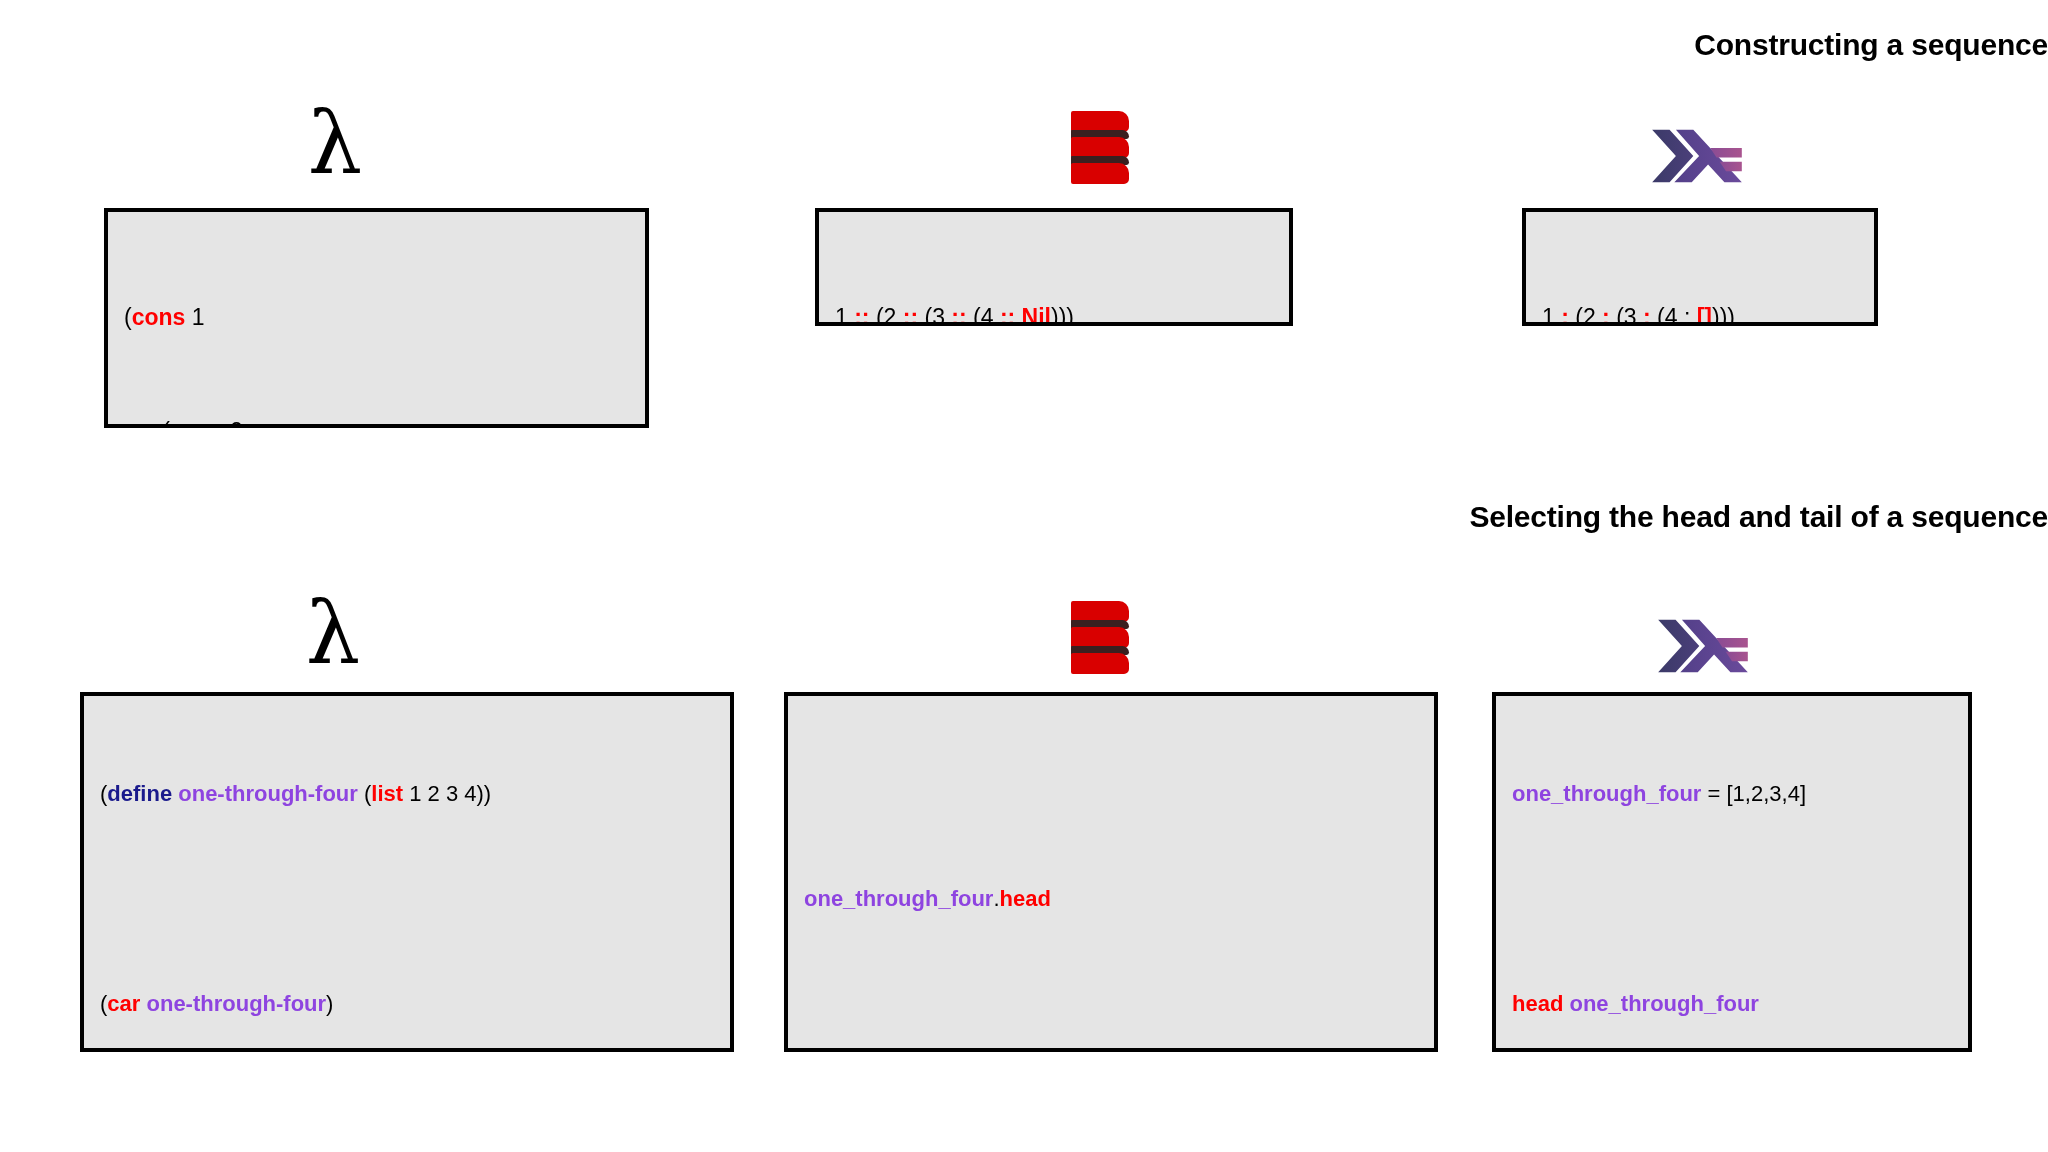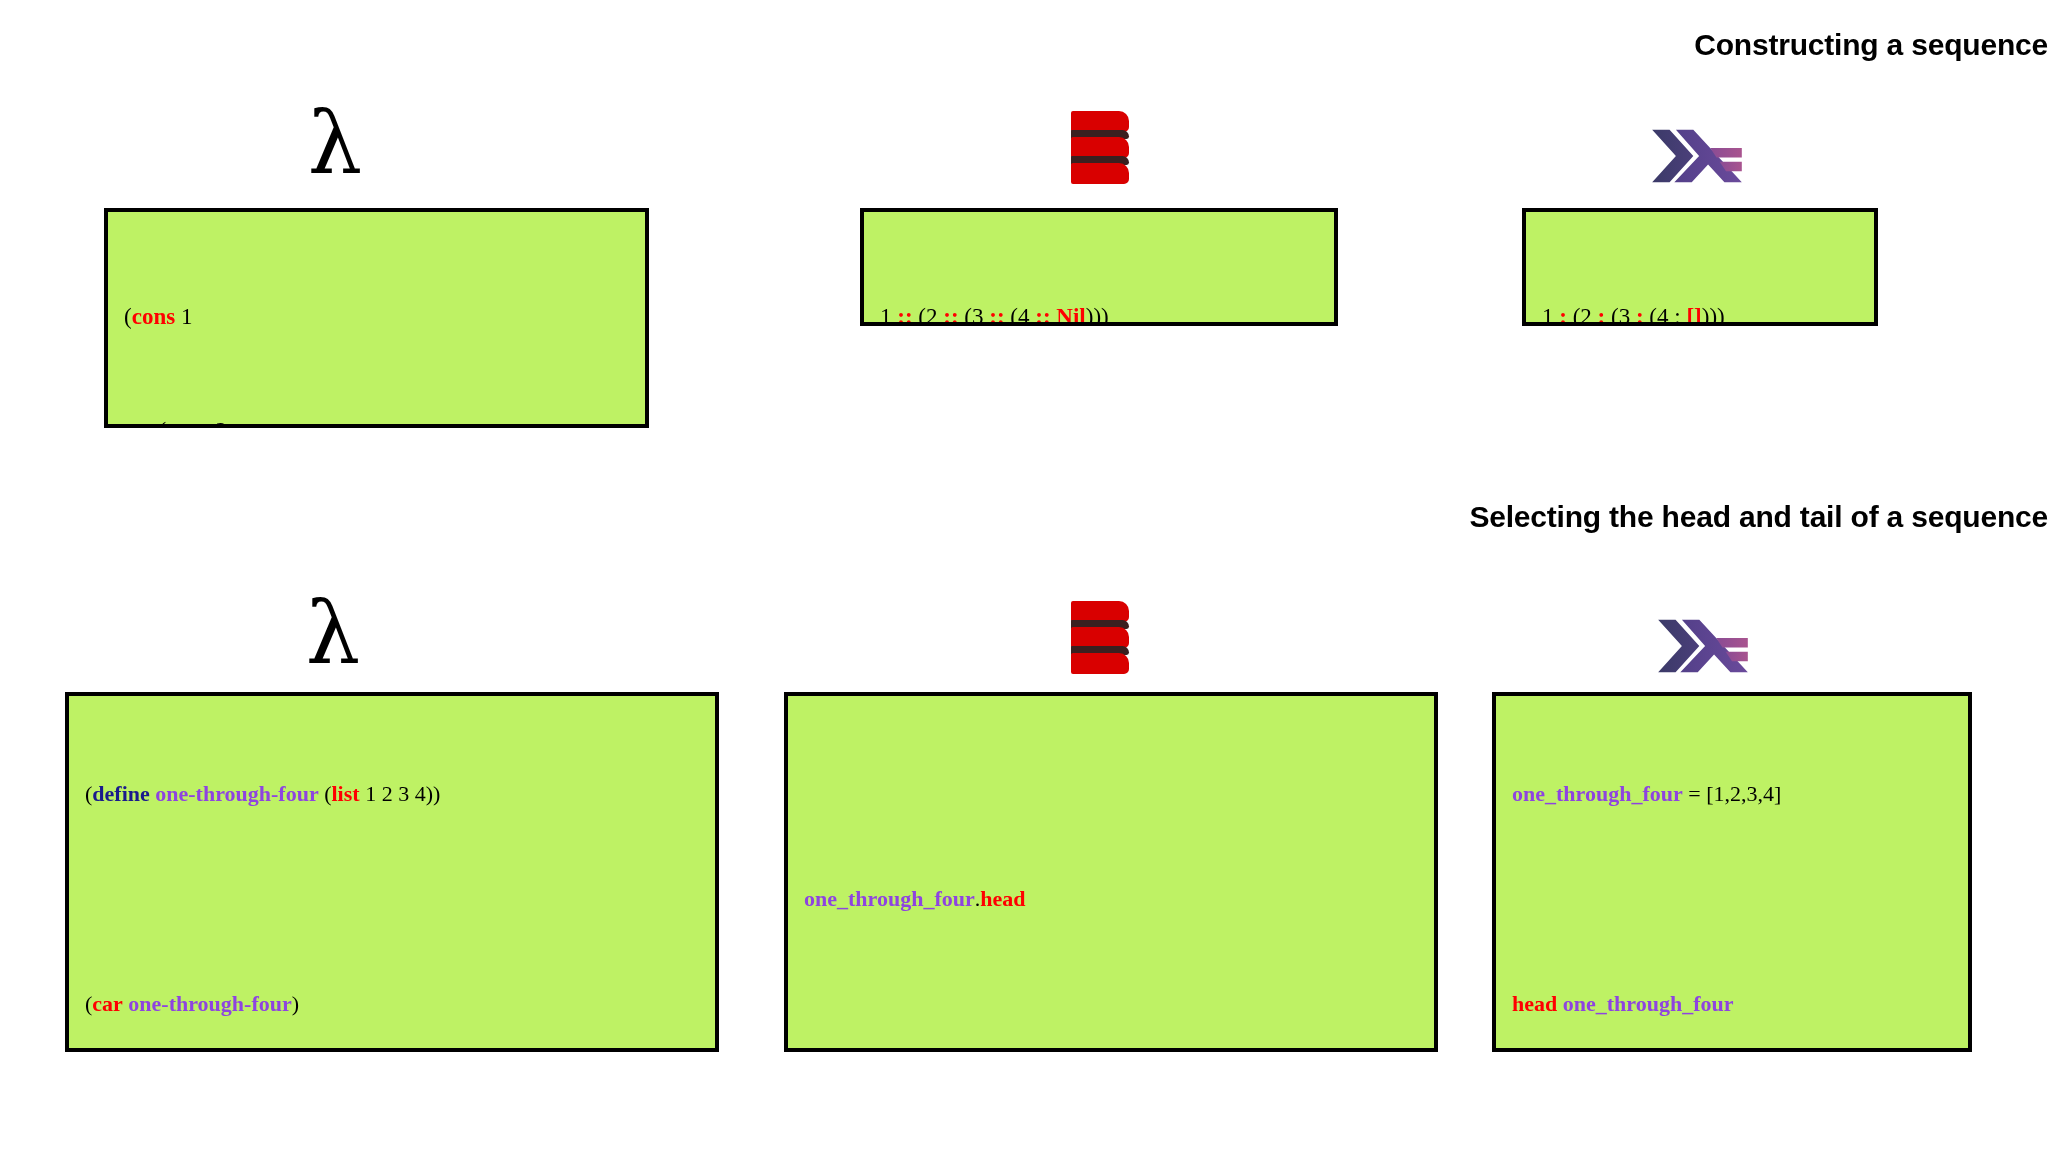--- a/index.html
+++ b/index.html
@@ -76,23 +76,23 @@
   .scala-logo .shade.s1 { top: 19px; }
   .scala-logo .shade.s2 { top: 45px; }
 
   
   .haskell-logo { width: 92px; height: 58px; display: block; }
 
   
   .code-box {
     position: absolute;
     box-sizing: border-box;
-    background: #bef264;
+    background: #e5e5e5;
     border: 4px solid #000000;
-    font-family: Liberation Serif, serif;
+    font-family: Liberation Sans, sans-serif;
     font-size: 22px;
     line-height: 35px;
     white-space: pre;
     color: #000000;
     padding: 10px 16px;
     overflow: hidden;
   }
   .code-box .line { display: block; min-height: 35px; }
   .code-box .blank { display: block; height: 35px; }
 
@@ -150,21 +150,21 @@
 
 <div class="code-box top-box" id="box-construct-lisp" style="left:104px; top:208px; width:545px; height:220px;">
   <span class="line"><span class="plain">(</span><span class="kw">cons</span><span class="plain"> 1</span></span>
   <span class="line"><span class="plain">      (</span><span class="kw">cons</span><span class="plain"> 2</span></span>
   
   
   
   
 </div>
 
-<div class="code-box top-box" id="box-construct-scala" style="left:860px; top:208px; width:478px; height:118px;">
+<div class="code-box top-box" id="box-construct-scala" style="left:815px; top:208px; width:478px; height:118px;">
   <span class="line"><span class="plain">1 </span><span class="op">::</span><span class="plain"> (2 </span><span class="op">::</span><span class="plain"> (3 </span><span class="op">::</span><span class="plain"> (4 </span><span class="op">::</span><span class="plain"> </span><span class="kw">Nil</span><span class="plain">)))</span></span>
   
   
 </div>
 
 <div class="code-box top-box" id="box-construct-haskell" style="left:1522px; top:208px; width:356px; height:118px;">
   <span class="line"><span class="plain">1 </span><span class="op">:</span><span class="plain"> (2 </span><span class="op">:</span><span class="plain"> (3 </span><span class="op">:</span><span class="plain"> (4 : </span><span class="kw">[]</span><span class="plain">)))</span></span>
   
   
 </div>
@@ -187,21 +187,21 @@
 
 <div class="logo-slot" style="left:1648px; top:585px; width:110px;">
   <svg class="haskell-logo" viewBox="0 0 170 110">
     <polygon points="0,5 33,5 78,55 33,105 0,105 45,55" fill="url(#hsL)"></polygon>
     <polygon points="45,5 78,5 170,105 137,105 106,71 75,105 42,105 89,55" fill="url(#hsM)"></polygon>
     <polygon points="110,40 170,40 170,58 122,58" fill="url(#hsR)"></polygon>
     <polygon points="128,66 170,66 170,84 140,84" fill="url(#hsR)"></polygon>
   </svg>
 </div>
 
-<div class="code-box" id="box-select-lisp" style="left:65px; top:692px; width:654px; height:360px;">
+<div class="code-box" id="box-select-lisp" style="left:80px; top:692px; width:654px; height:360px;">
   <span class="line"><span class="plain">(</span><span class="def">define</span><span class="plain"> </span><span class="ident">one-through-four</span><span class="plain"> (</span><span class="kw">list</span><span class="plain"> 1 2 3 4))</span></span>
   <span class="blank"></span>
   <span class="line"><span class="plain">(</span><span class="kw">car</span><span class="plain"> </span><span class="ident">one-through-four</span><span class="plain">)</span></span>
   
   
   
   
   
   
   

